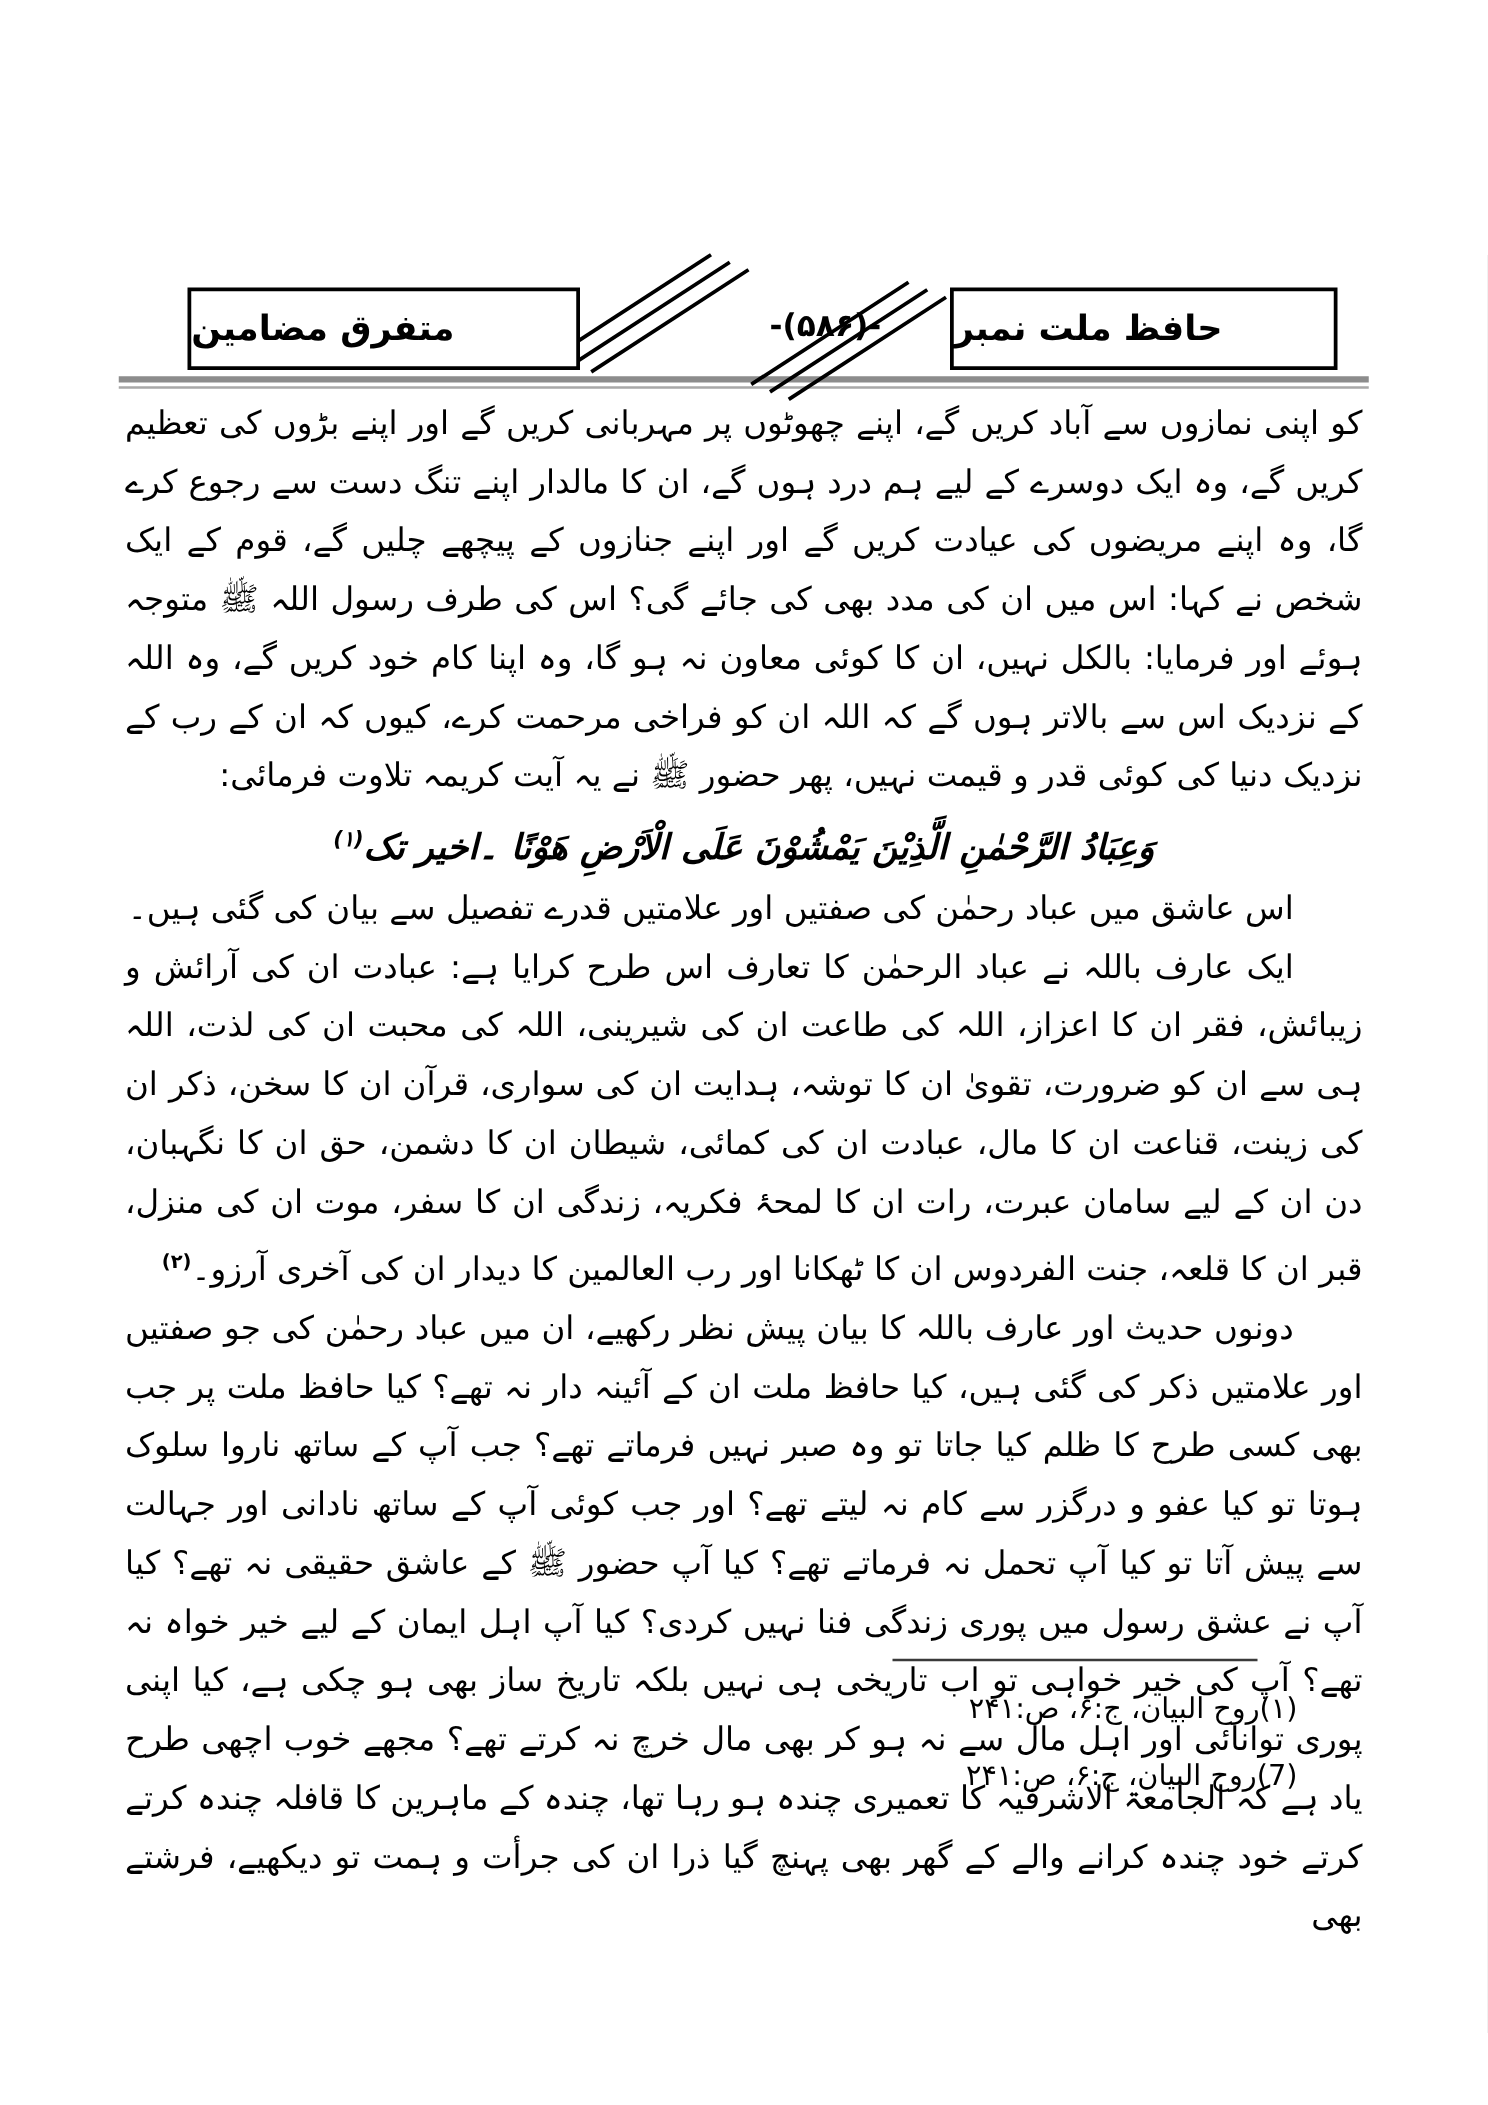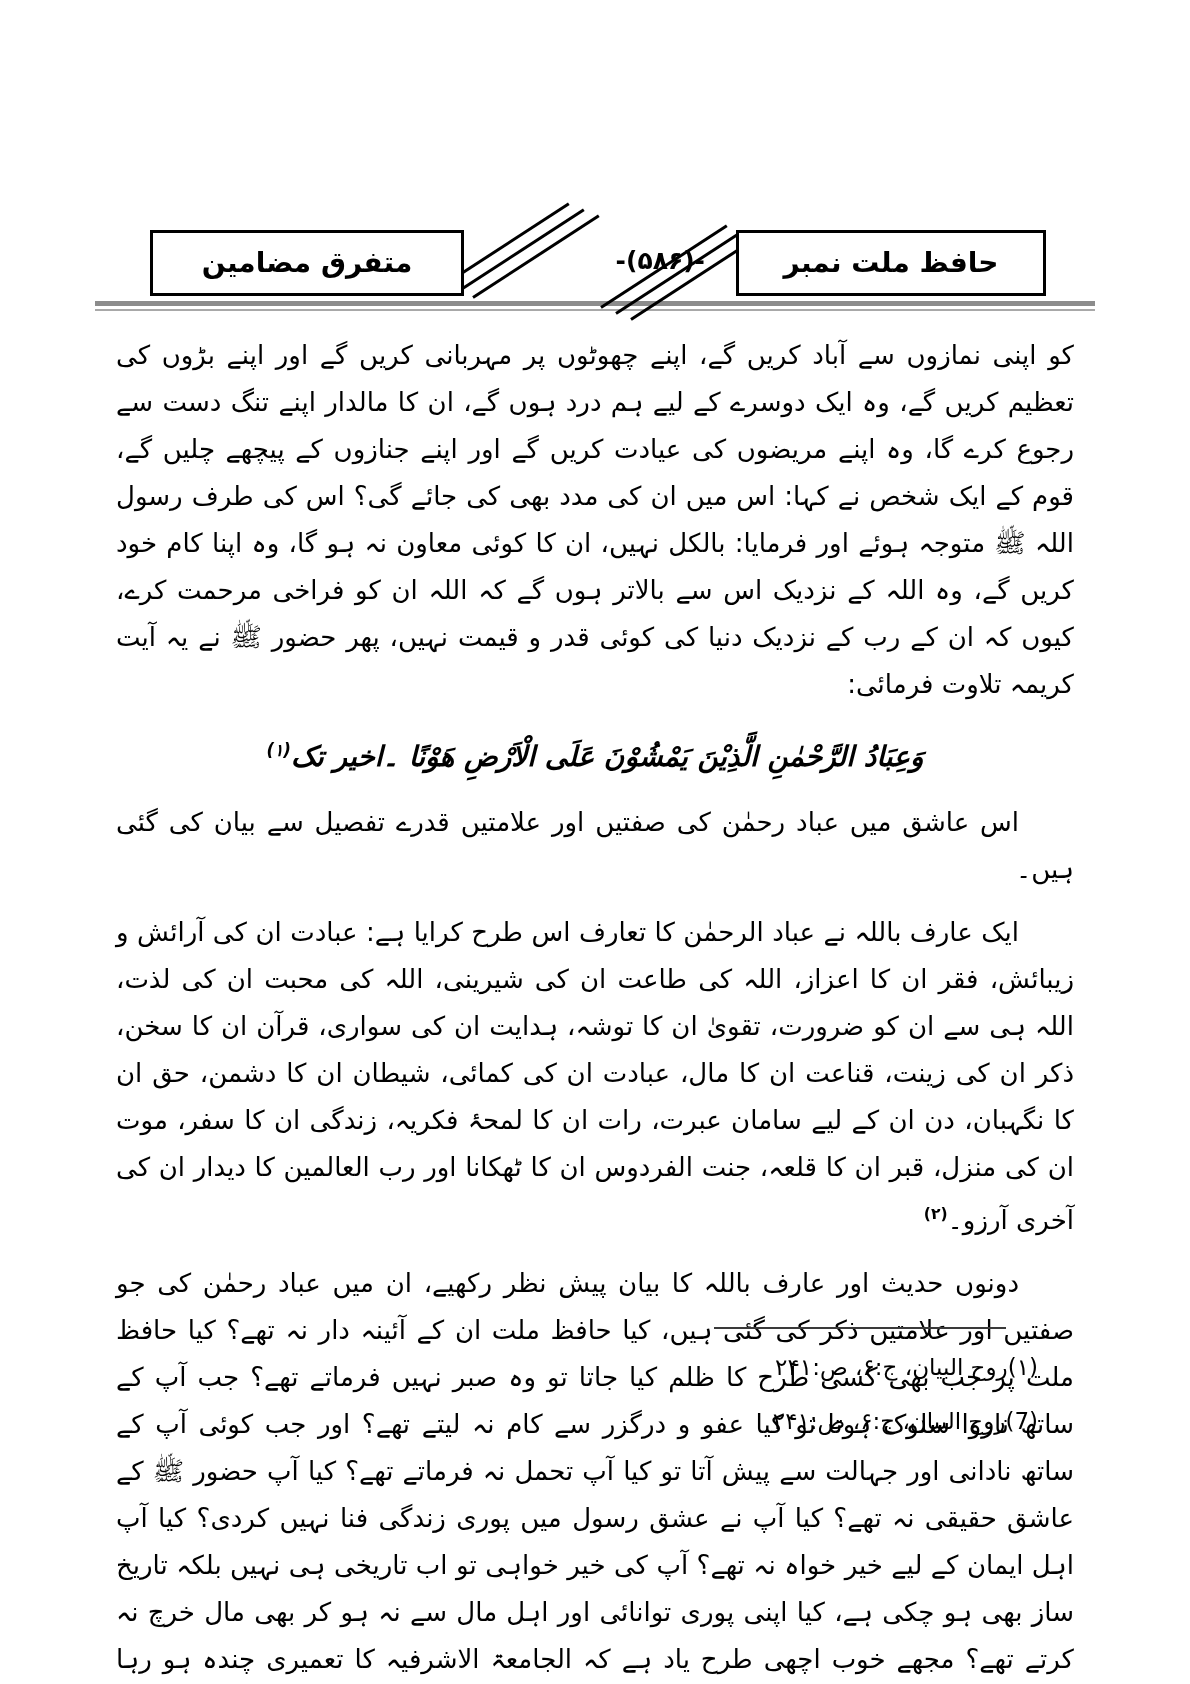--- a/index.html
+++ b/index.html
@@ -9,26 +9,26 @@
     margin:0 auto;
     background:#ffffff;
     font-family:"DejaVu Sans",sans-serif;
     color:#000;
     overflow:hidden;
   }
   
   .hdr-box{
     position:absolute;top:230px;height:60px;
     border:3px solid #000;background:#fff;
-    display:flex;align-items:center;justify-content:center;
+    display:flex;align-items:center;
     font-weight:bold;font-size:28px;line-height:1;
     z-index:3;
   }
   .hdr-box-left{left:150px;width:308px;}
-  .hdr-box-right{left:736px;width:304px;}
+  .hdr-box-right{left:760px;width:304px;}
   .page-num{
     position:absolute;top:246px;left:495px;width:210px;
     text-align:right;font-size:25px;font-weight:bold;
     direction:ltr;z-index:2;
   }
   .slash{
     position:absolute;height:3px;background:#000;
     transform:rotate(-33deg);transform-origin:left center;
     width:150px;z-index:2;
   }
@@ -46,21 +46,21 @@
     position:absolute;left:95px;right:95px;top:309px;height:2px;
     background:#a8a8a8;z-index:1;
   }
   
   .body-text{
     position:absolute;top:316px;left:100px;width:990px;
     direction:rtl;
     font-size:26px;line-height:47px;
     text-align:justify;
   }
-  .body-text p{margin:16px;}
+  .body-text p{margin:0;}
   .indent{text-indent:55px;}
   .verse-line{
     margin:0;text-align:center;
     font-weight:bold;font-size:28px;line-height:52px;font-style:italic;
   }
   sup.fn-mark{font-size:60%;font-weight:bold;}
   
   .fn-sep{
     position:absolute;left:714px;top:1327px;width:292px;height:2px;
     background:#3a3a3a;

